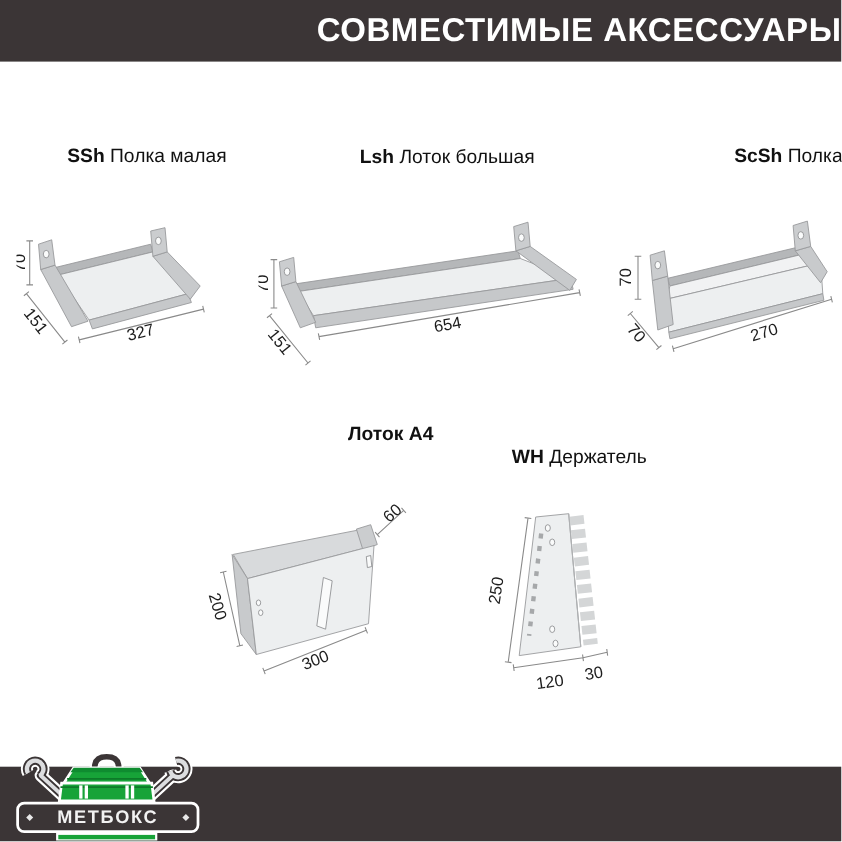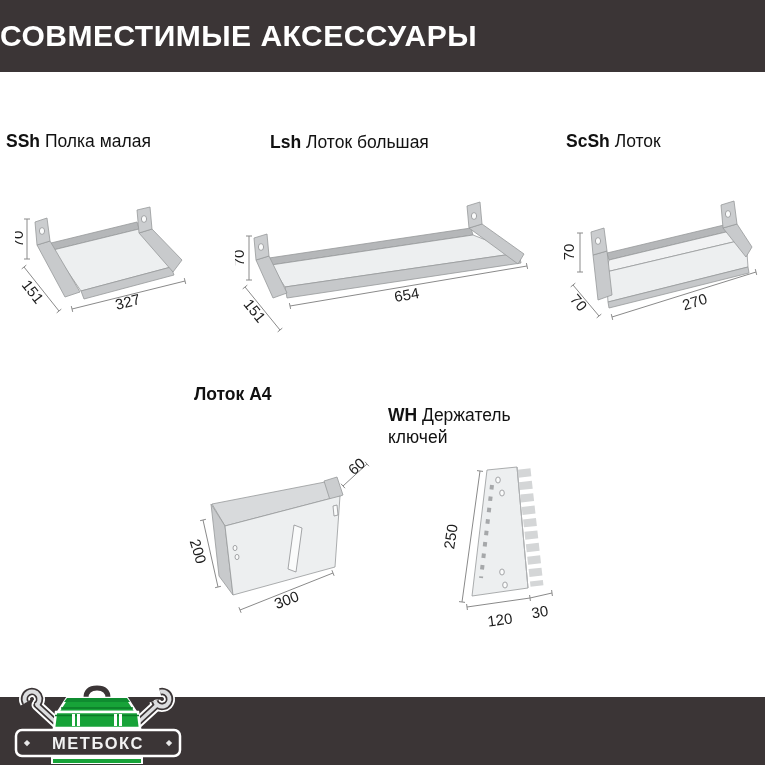--- a/index.html
+++ b/index.html
@@ -1,27 +1,27 @@
 <!DOCTYPE html>
 <html><head>
 <meta charset="utf-8">
 <style>
   html,body{margin:0;padding:0;}
   body{width:765px;height:765px;position:relative;background:#ffffff;
        font-family:"Liberation Sans",sans-serif;overflow:hidden;}
   .abs{position:absolute;}
   
-  .header{left:0;top:0;width:765px;height:72px;background:#3b3536;
-          display:flex;align-items:center;justify-content:flex-start;}
+  .header{left:0;top:0;width:765px;height:56px;background:#3b3536;
+          display:flex;align-items:center;justify-content:flex-end;}
   .header h1{margin:0;color:#ffffff;font-size:30px;font-weight:bold;
              letter-spacing:.5px;font-family:"Liberation Sans",sans-serif;}
   
   .footer{left:0;top:697px;width:765px;height:68px;background:#3b3536;}
   
-  .ptitle{font-size:17.5px;color:#111111;text-align:left;line-height:1.25;}
+  .ptitle{font-size:17.5px;color:#111111;text-align:right;line-height:1.25;}
   .ptitle .b{font-weight:bold;}
   
   .shape{stroke:#97999b;stroke-width:.8;}
   .f-light{fill:#edeff0;}
   .f-floor{fill:#f1f2f3;}
   .f-mid{fill:#c8cacc;}
   .f-dark{fill:#b5b7b9;}
   .f-tab{fill:#cbcdcf;}
   .f-lip{fill:#c6c8ca;}
   .hole{fill:#fafbfb;stroke:#8f9193;stroke-width:.8;}
@@ -39,29 +39,28 @@
 <div class="abs ptitle" style="left:6px;top:131px;width:200px">
   <span class="b">SSh</span>
   <span>Полка малая</span>
 </div>
 <div class="abs ptitle" style="left:270px;top:132px;width:216px">
   <span class="b">Lsh</span>
   <span>Лоток большая</span>
 </div>
 <div class="abs ptitle" style="left:566px;top:131px;width:200px">
   <span class="b">ScSh</span>
-  <span>Лоток</span>
+  <span>Полка</span>
 </div>
 <div class="abs ptitle" style="left:194px;top:384px;width:200px">
   <span class="b">Лоток А4</span>
 </div>
 <div class="abs ptitle" style="left:388px;top:405px;width:200px">
   <span class="b">WH</span>
   <span>Держатель</span>
-  <div>ключей</div>
 </div>
 
 <svg class="abs" style="left:15px;top:190px" width="185" height="135" viewBox="0 0 185 135">
   <polygon class="shape f-dark" points="36,53 122,32 124,39 38,60"></polygon>
   <polygon class="shape f-light" points="38,60 124,39 156,77 66,101"></polygon>
   <polygon class="shape f-lip" points="66,101 156,77 159,85 69,109"></polygon>
   <polygon class="shape f-mid" points="22,55 35,51 65,102 50,107"></polygon>
   <polygon class="shape f-tab" points="20,32 32,28 35,51 22,55"></polygon>
   <ellipse class="hole" cx="27" cy="41" rx="2.6" ry="3.4"></ellipse>
   <polygon class="shape f-mid" points="124,43 137,39 167,70 158,82"></polygon>

